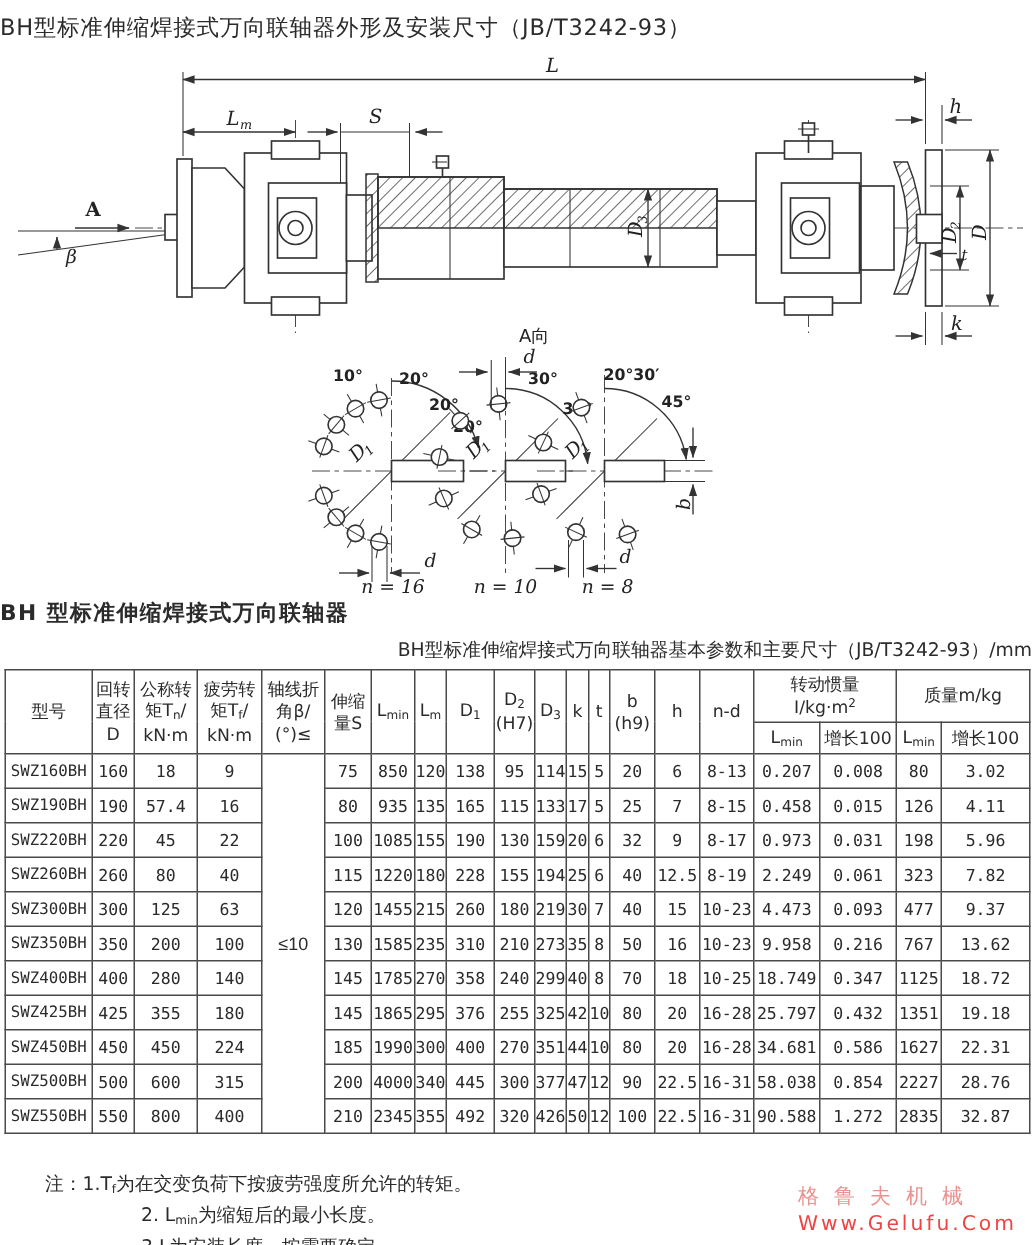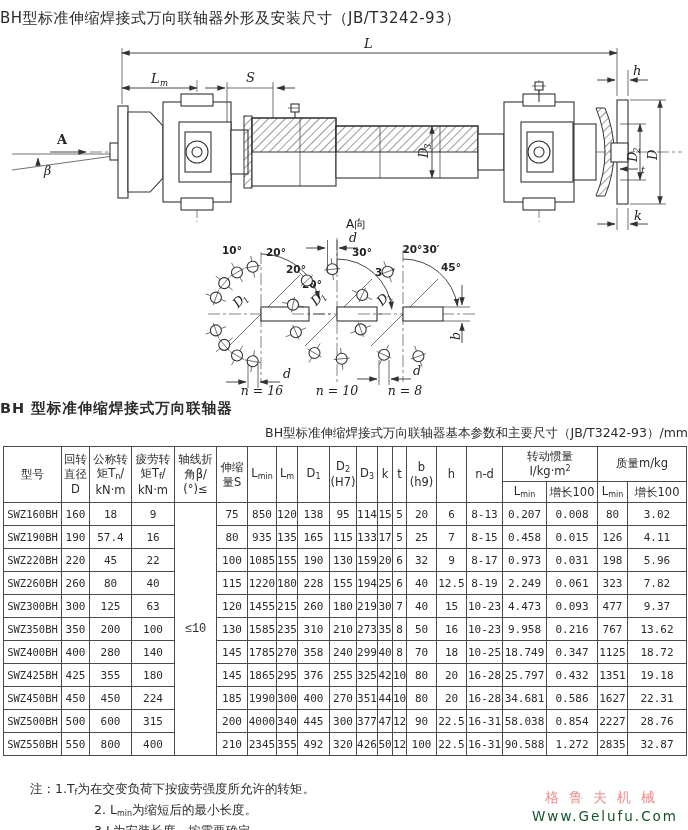--- a/index.html
+++ b/index.html
@@ -6,29 +6,29 @@
   body{width:688px;height:830px;position:relative;font-family:"DejaVu Sans",sans-serif;color:#2b2b2b;overflow:hidden;}
   .page-title{position:absolute;top:9px;left:0;width:100%;font-size:15px;letter-spacing:.5px;}
   .drawing{position:absolute;top:30px;left:0;}
   .caption{position:absolute;top:399px;left:0;width:100%;font-size:14.5px;font-weight:bold;letter-spacing:1px;}
   .table-title{position:absolute;top:425px;left:0;width:100%;text-align:right;font-size:12.5px;}
   table{position:absolute;top:446px;left:3px;width:682px;border-collapse:collapse;table-layout:fixed;background:#fff;}
   th,td{border:1px solid #4a4a4a;text-align:center;vertical-align:middle;padding:0;overflow:hidden;}
   thead th{font-weight:normal;font-size:11.5px;line-height:1.3;padding:2px 0;}
   tbody td{font-family:"DejaVu Sans Mono",monospace;font-size:11px;height:22px;}
   td.model{font-size:10.5px;letter-spacing:0;}
-  td.beta{font-size:12px;font-family:Liberation Mono, monospace;}
+  td.beta{font-size:12px;font-family:Liberation Sans, sans-serif;}
   sub{font-size:8px;vertical-align:-2px;}
   sup{font-size:8px;vertical-align:4px;}
   .notes{position:absolute;top:781px;left:0;width:100%;font-size:12.5px;}
   .note-line{line-height:16px;margin-bottom:1px;}
   .n1{margin-left:30px;} .n2{margin-left:94px;} .n3{margin-left:94px;}
-  .watermark{position:absolute;top:789px;right:10px;text-align:center;}
+  .watermark{position:absolute;top:789px;right:10px;text-align:left;}
   .wm-brand{color:#e9928f;font-size:14px;letter-spacing:10px;white-space:nowrap;}
-  .wm-url{color:#14532d;font-size:13.5px;letter-spacing:2px;margin-top:1px;}
+  .wm-url{color:#ef4444;font-size:13.5px;letter-spacing:2px;margin-top:1px;}
   
   .part{fill:#fff;stroke:#333;stroke-width:1.1;}
   .parth{fill:url(#hat);stroke:#333;stroke-width:1;}
   .ln{stroke:#333;stroke-width:1.1;fill:none;}
   .thin{stroke:#333;stroke-width:.7;fill:none;}
   .cl{stroke:#333;stroke-width:.6;fill:none;stroke-dasharray:12 3 3 3;}
   .dim{stroke:#333;stroke-width:.9;fill:none;}
   .dimt{font:italic 13px "DejaVu Serif",serif;fill:#222;}
   .dimsub{font:italic 8.5px "DejaVu Serif",serif;fill:#222;}
   .angt{font:600 10.5px "DejaVu Sans",sans-serif;fill:#222;}

